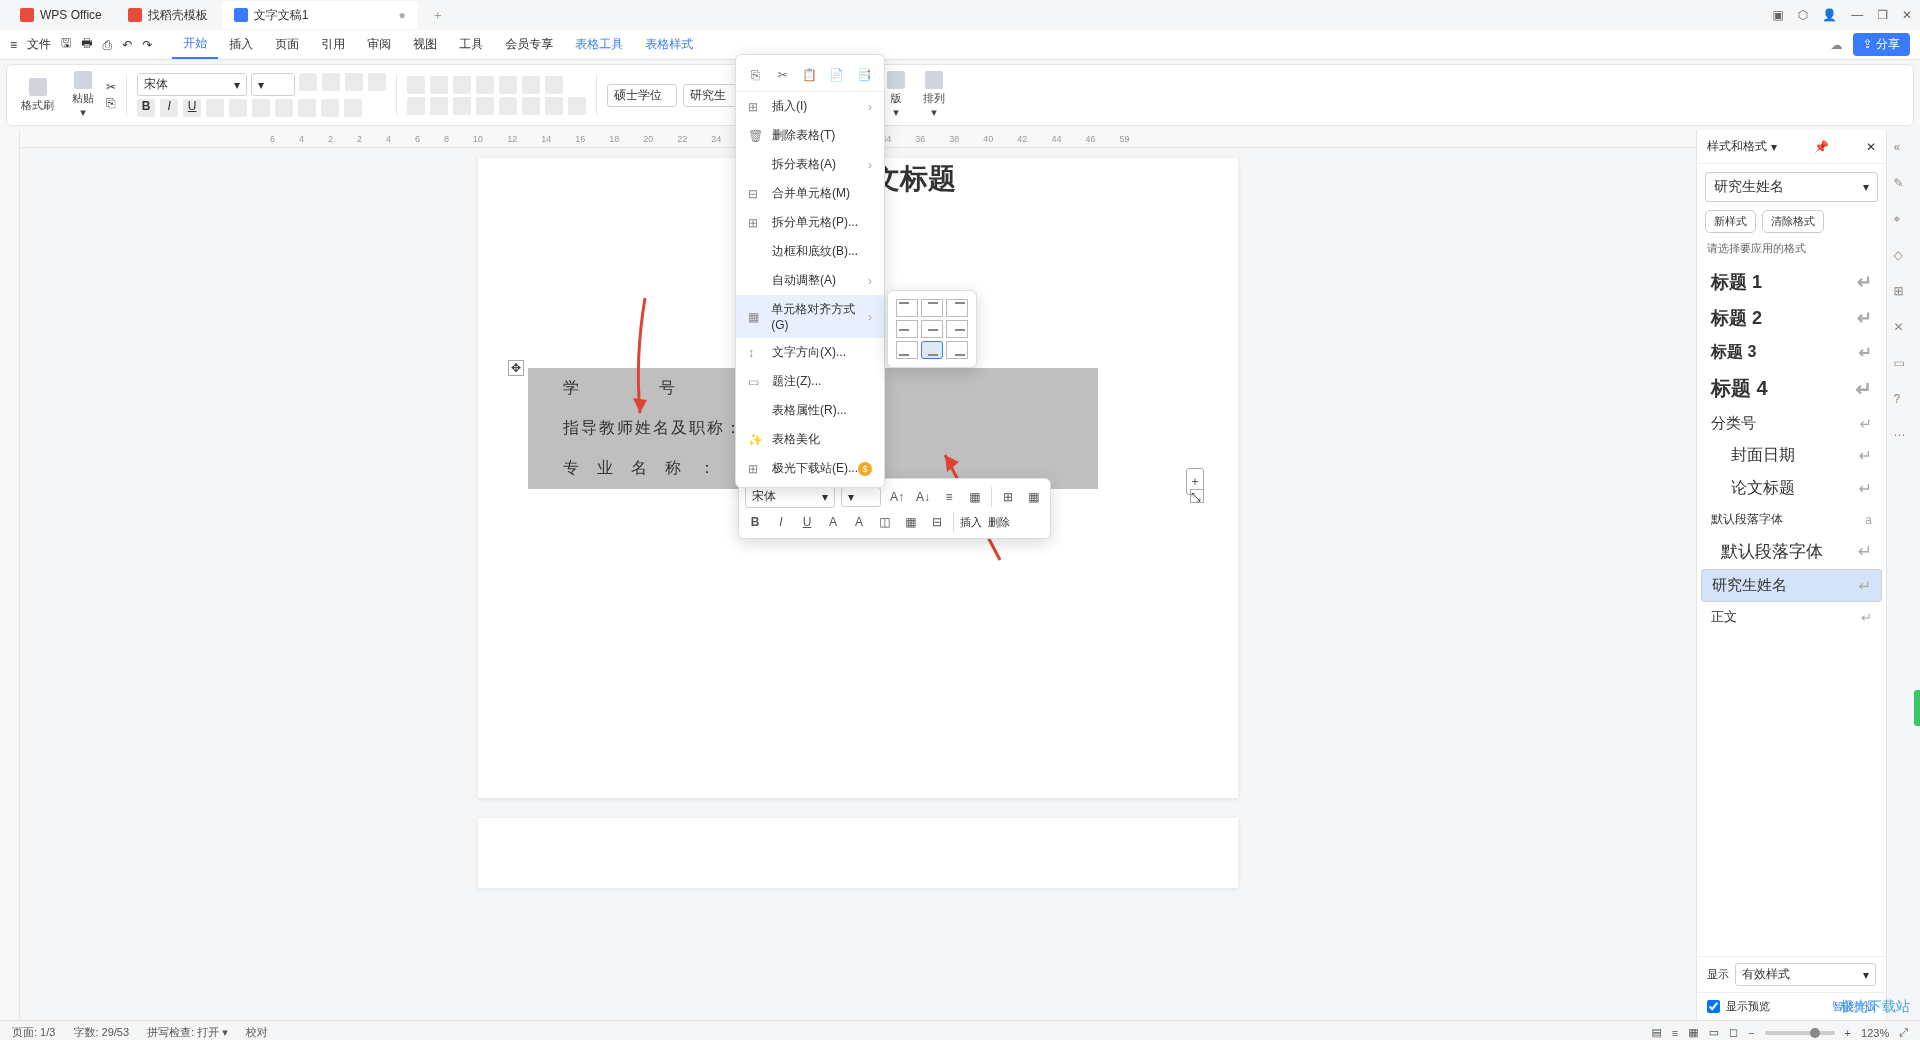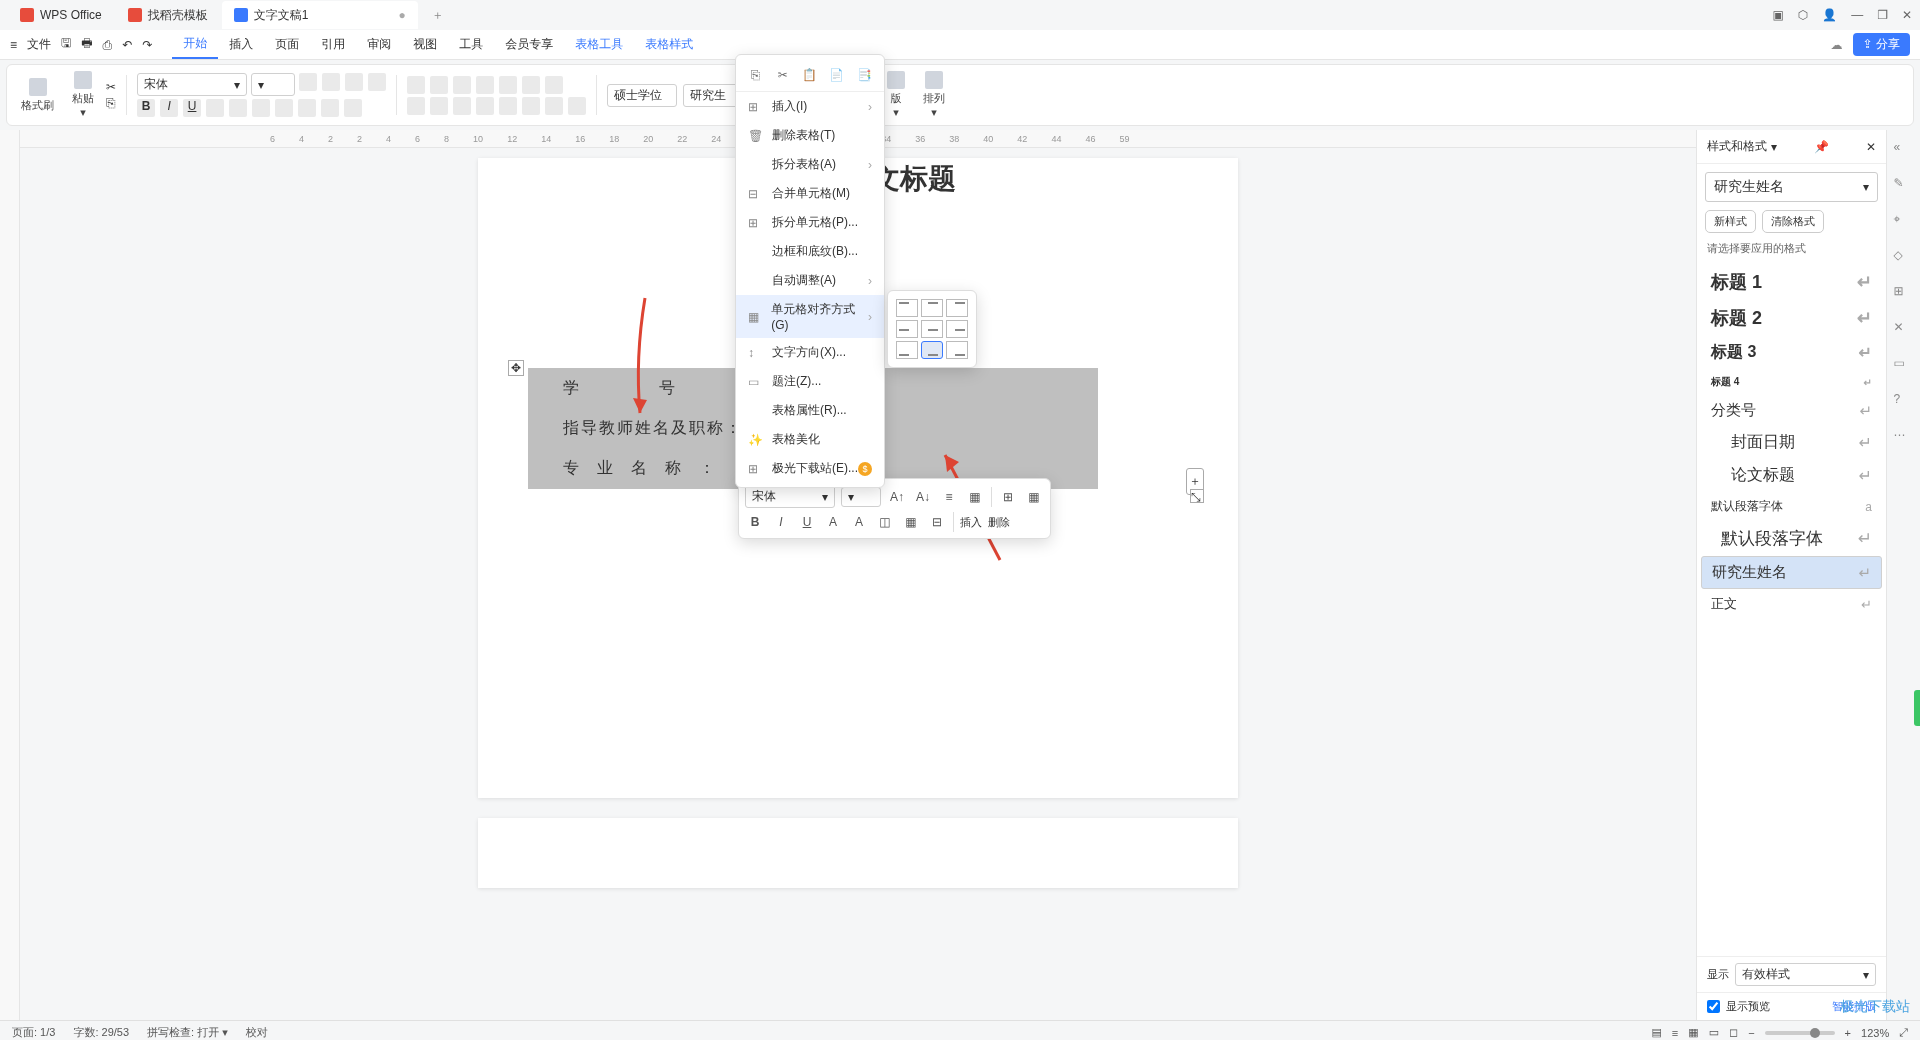--- a/index.html
+++ b/index.html
@@ -304,21 +304,21 @@
           <span class="ret">↵</span>
         </div>
       <div class="sp-item big">
           <span>标题 2</span>
           <span class="ret">↵</span>
         </div>
       <div class="sp-item big" style="font-size:16px">
           <span>标题 3</span>
           <span class="ret">↵</span>
         </div>
-      <div class="sp-item big" style="font-size:10px">
+      <div class="sp-item big" style="font-size:20px">
           <span>标题 4</span>
           <span class="ret">↵</span>
         </div>
       <div class="sp-item" style="font-size:15px">
           <span>分类号</span>
           <span class="ret">↵</span>
         </div>
       <div class="sp-item" style="padding-left:30px;font-size:16px">
           <span>封面日期</span>
           <span class="ret">↵</span>

